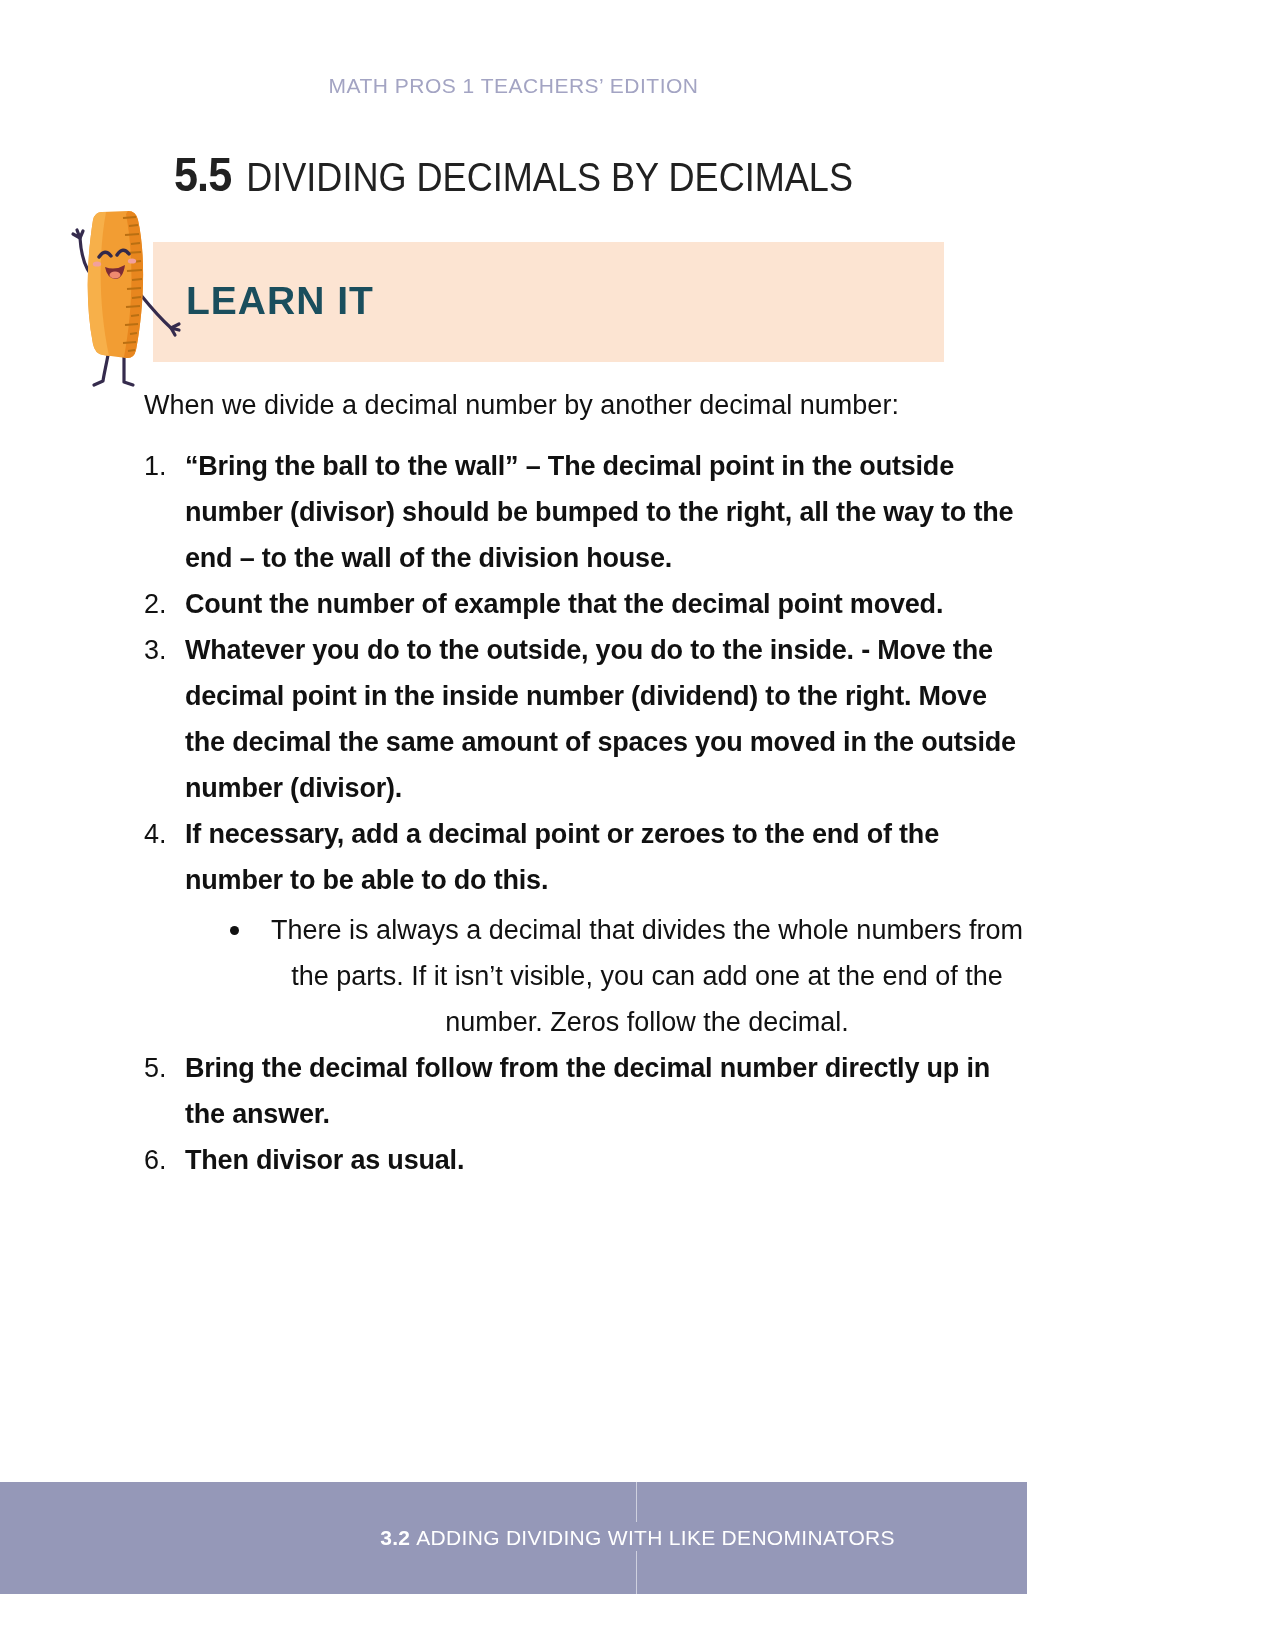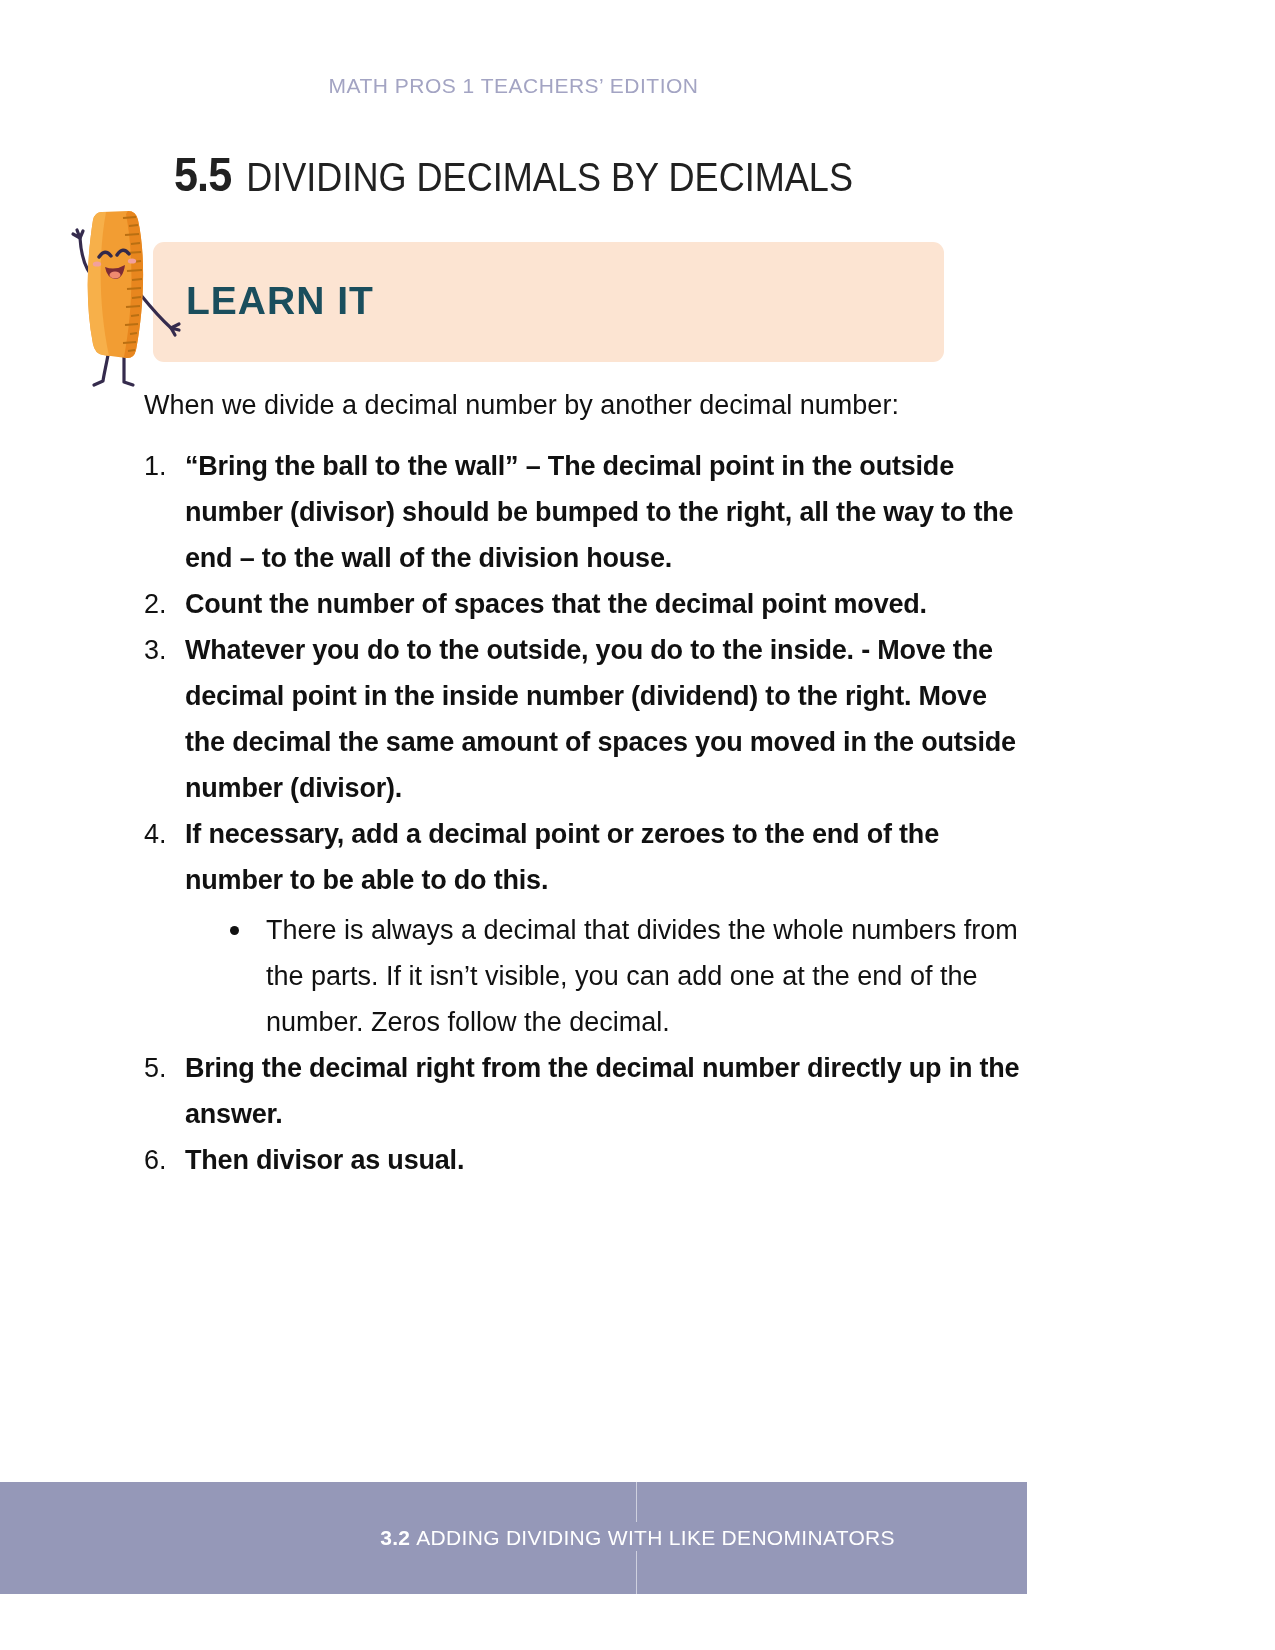--- a/index.html
+++ b/index.html
@@ -19,42 +19,42 @@
     position:absolute; top:146px; left:0; right:0; text-align:center;
     margin:0; color:#212121; white-space:nowrap;
     transform:scaleX(0.88); transform-origin:50% 50%;
   }
   .title-num  { font-size:49px; font-weight:700; letter-spacing:-1px; }
   .title-text { font-size:41px; font-weight:300; margin-left:8px; letter-spacing:0; }
 
   
   .learn-banner {
     position:absolute; left:153px; top:242px; width:791px; height:120px;
-    background:#fce4d2; z-index:1;border-radius:11px;
+    background:#fce4d2; z-index:1;
   }
   .learn-label {
     position:absolute; left:33px; top:50%; transform:translateY(-52%);
     font-size:39px; font-weight:700; color:#1a4e5d; letter-spacing:1px;
   }
 
   
   .mascot { position:absolute; left:52px; top:198px; width:140px; height:195px; z-index:2; }
 
   
   .content {
     position:absolute; left:144px; top:382px; width:884px;
     font-size:27px; line-height:46px; color:#111111;
   }
   .intro { margin:0 0 15px 0; font-weight:400; }
   .steps { margin:0; padding:0; list-style:none; }
   .step  { display:flex; }
   .step-num  { flex:0 0 41px; width:41px; font-weight:400; }
   .step-text { flex:1; font-weight:700; letter-spacing:-0.2px; }
   .sub-list  { margin:4px 0 0 0; padding:0; list-style:none; font-weight:400; letter-spacing:0; }
-  .sub-item  { position:relative; padding-left:81px; }
+  .sub-item  { position:relative; padding-left:81px;text-align:center; }
   .bullet-dot {
     position:absolute; left:45px; top:19px; width:9px; height:9px;
     border-radius:50%; background:#111111;
   }
 
   
   .footer-bar {
     position:absolute; left:0; top:1482px; width:1275px; height:112px;
     background:#9598b8;
   }
@@ -136,41 +136,41 @@
   <div class="content">
     <p class="intro">When we divide a decimal number by another decimal number:</p>
 
     <ol class="steps">
       <li class="step">
         <span class="step-num">1.</span>
         <span class="step-text">“Bring the ball to the wall” – The decimal point in the outside number (divisor) should be bumped to the right, all the way to the end – to the wall of the division house.</span>
       </li>
       <li class="step">
         <span class="step-num">2.</span>
-        <span class="step-text">Count the number of spaces that the decimal point moved.</span>
+        <span class="step-text">Count the number of example that the decimal point moved.</span>
       </li>
       <li class="step">
         <span class="step-num">3.</span>
         <span class="step-text">Whatever you do to the outside, you do to the inside. - Move the decimal point in the inside number (dividend) to the right. Move the decimal the same amount of spaces you moved in the outside number (divisor).</span>
       </li>
       <li class="step">
         <span class="step-num">4.</span>
         <span class="step-text">
           <span>If necessary, add a decimal point or zeroes to the end of the number to be able to do this.</span>
           <ul class="sub-list">
             <li class="sub-item">
               <span class="bullet-dot"></span>
               <span>There is always a decimal that divides the whole numbers from the parts. If it isn’t visible, you can add one at the end of the number. Zeros follow the decimal.</span>
             </li>
           </ul>
         </span>
       </li>
       <li class="step">
         <span class="step-num">5.</span>
-        <span class="step-text">Bring the decimal right from the decimal number directly up in the answer.</span>
+        <span class="step-text">Bring the decimal follow from the decimal number directly up in the answer.</span>
       </li>
       <li class="step">
         <span class="step-num">6.</span>
         <span class="step-text">Then divisor as usual.</span>
       </li>
     </ol>
   </div>
 
   <div class="footer-bar">
     <div class="footer-divider"></div>

